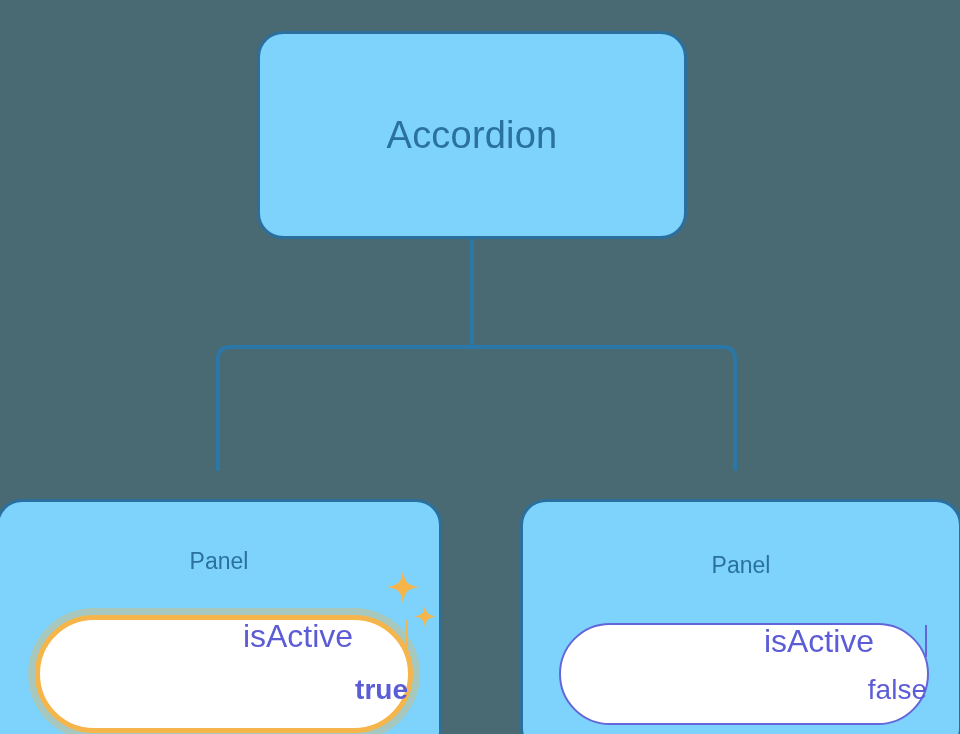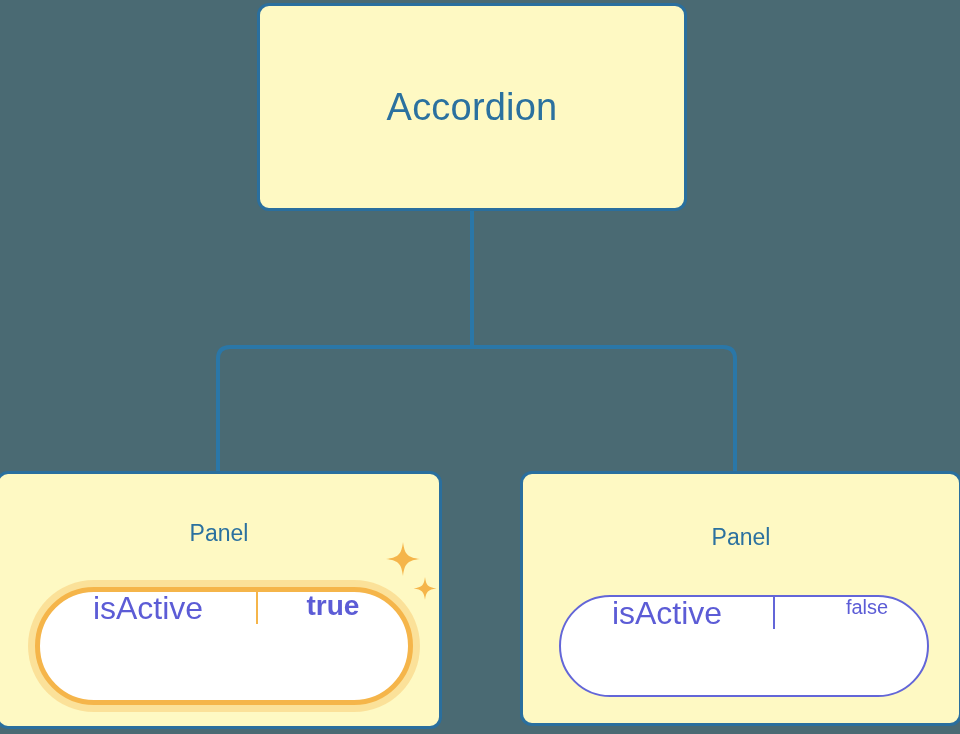--- a/index.html
+++ b/index.html
@@ -25,24 +25,25 @@
     left: 0;
     top: 0;
     width: 960px;
     height: 734px;
     pointer-events: none;
   }
 
   
   .node {
     position: absolute;
-    background: #fef9c3;
+    background: #7dd3fc;
     border: 3px solid #2a6f9e;
-    border-radius: 12px;
+    border-radius: 26px;
     box-sizing: border-box;
+    margin-top: 28px;
   }
 
   
   #node-accordion {
     left: 257px;
     top: 3px;
     width: 430px;
     height: 208px;
     display: flex;
     align-items: center;
@@ -84,24 +85,25 @@
     line-height: 1;
     white-space: nowrap;
   }
   #node-panel-left .panel-title { top: 48px; }
   #node-panel-right .panel-title { top: 52px; }
 
   
   .prop-pill {
     position: absolute;
     display: flex;
-    align-items: flex-start;
+    align-items: flex-end;
     box-sizing: border-box;
     background: #ffffff;
     border-radius: 999px;
+    flex-direction: column;
   }
   .prop-key,
   .prop-val {
     display: flex;
     align-items: center;
     justify-content: center;
     color: #5c5cd6;
     line-height: 1;
     white-space: nowrap;
     box-sizing: border-box;
@@ -115,21 +117,21 @@
     height: 102px;
     border: 2px solid #6366d8;
   }
   #pill-right .prop-key {
     width: 214px;
     font-size: 32px;
     border-right: 2px solid #6366d8;
   }
   #pill-right .prop-val {
     flex: 1;
-    font-size: 20px;
+    font-size: 28px;
     font-weight: 400;
     padding-left: 32px;
   }
 
   
   #pill-left {
     left: 36px;
     top: 113px;
     width: 378px;
     height: 118px;

